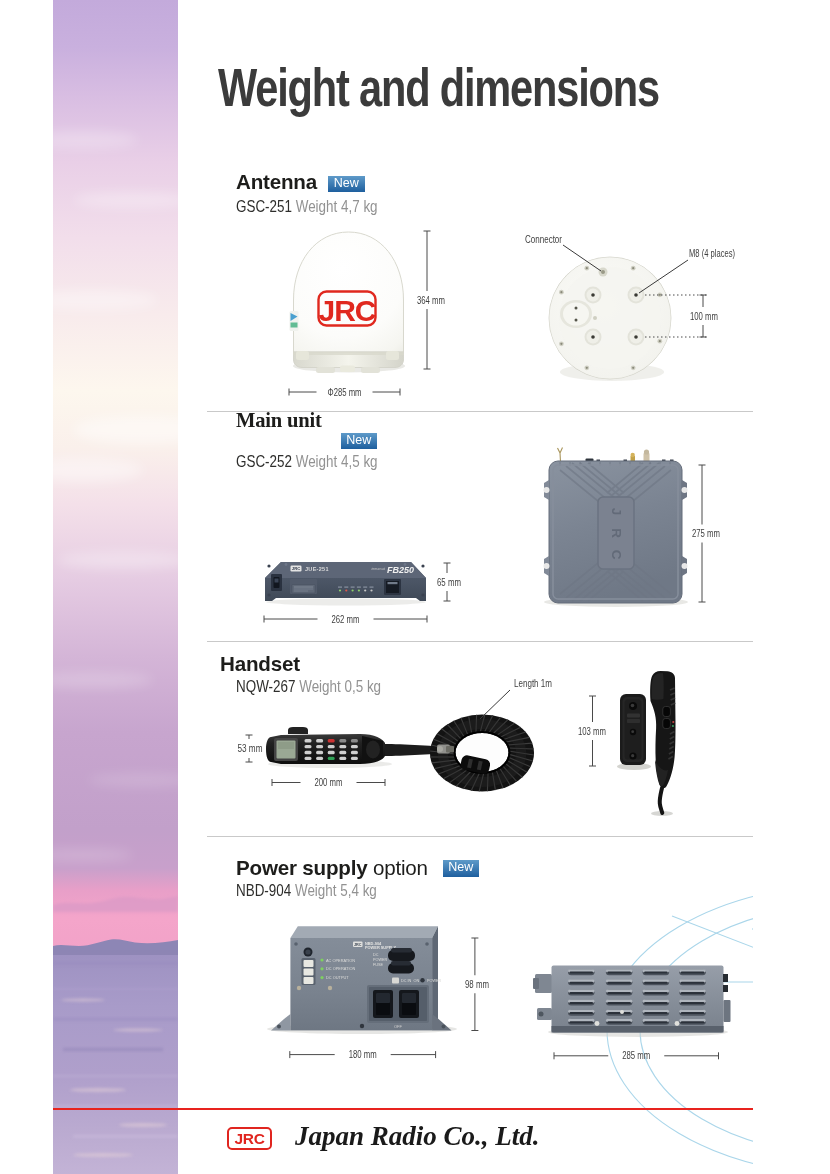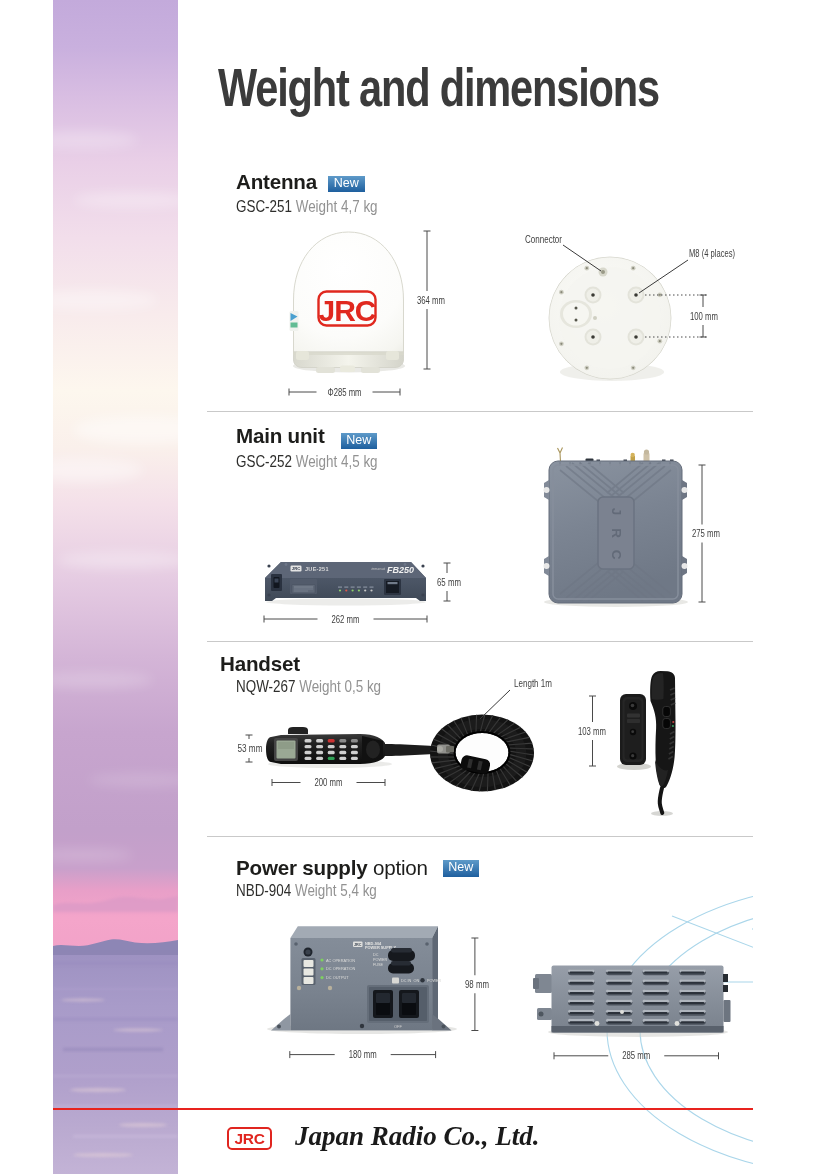--- a/index.html
+++ b/index.html
@@ -93,21 +93,21 @@
 <ellipse cx="50" cy="1155" rx="30" ry="2"></ellipse>
 </g>
 </svg></div>
 <div class="abs title">Weight and dimensions</div>
 
 <div class="abs" style="left:236px;top:169.5px;"><span class="sechead">Antenna</span></div>
 <div class="badge" style="left:328px;top:175.5px;">New</div>
 <div class="abs model" style="left:236px;top:196.5px;">GSC-251 <span>Weight 4,7 kg</span></div>
 
 <div class="sep" style="top:411px;"></div>
-<div class="abs" style="left:236px;top:424px;"><span class="sechead">Main unit</span></div>
+<div class="abs" style="left:236px;top:408px;font-family:Liberation Serif, serif;"><span class="sechead">Main unit</span></div>
 <div class="badge" style="left:340.5px;top:432.5px;">New</div>
 <div class="abs model" style="left:236px;top:452px;">GSC-252 <span>Weight 4,5 kg</span></div>
 
 <div class="sep" style="top:641px;"></div>
 <div class="abs" style="left:220px;top:652px;"><span class="sechead">Handset</span></div>
 <div class="abs model" style="left:236px;top:677px;">NQW-267 <span>Weight 0,5 kg</span></div>
 
 <div class="sep" style="top:836px;"></div>
 <div class="abs" style="left:236px;top:856px;"><span class="sechead">Power supply <span class="lite">option</span></span></div>
 <div class="badge" style="left:442.5px;top:860px;">New</div>

